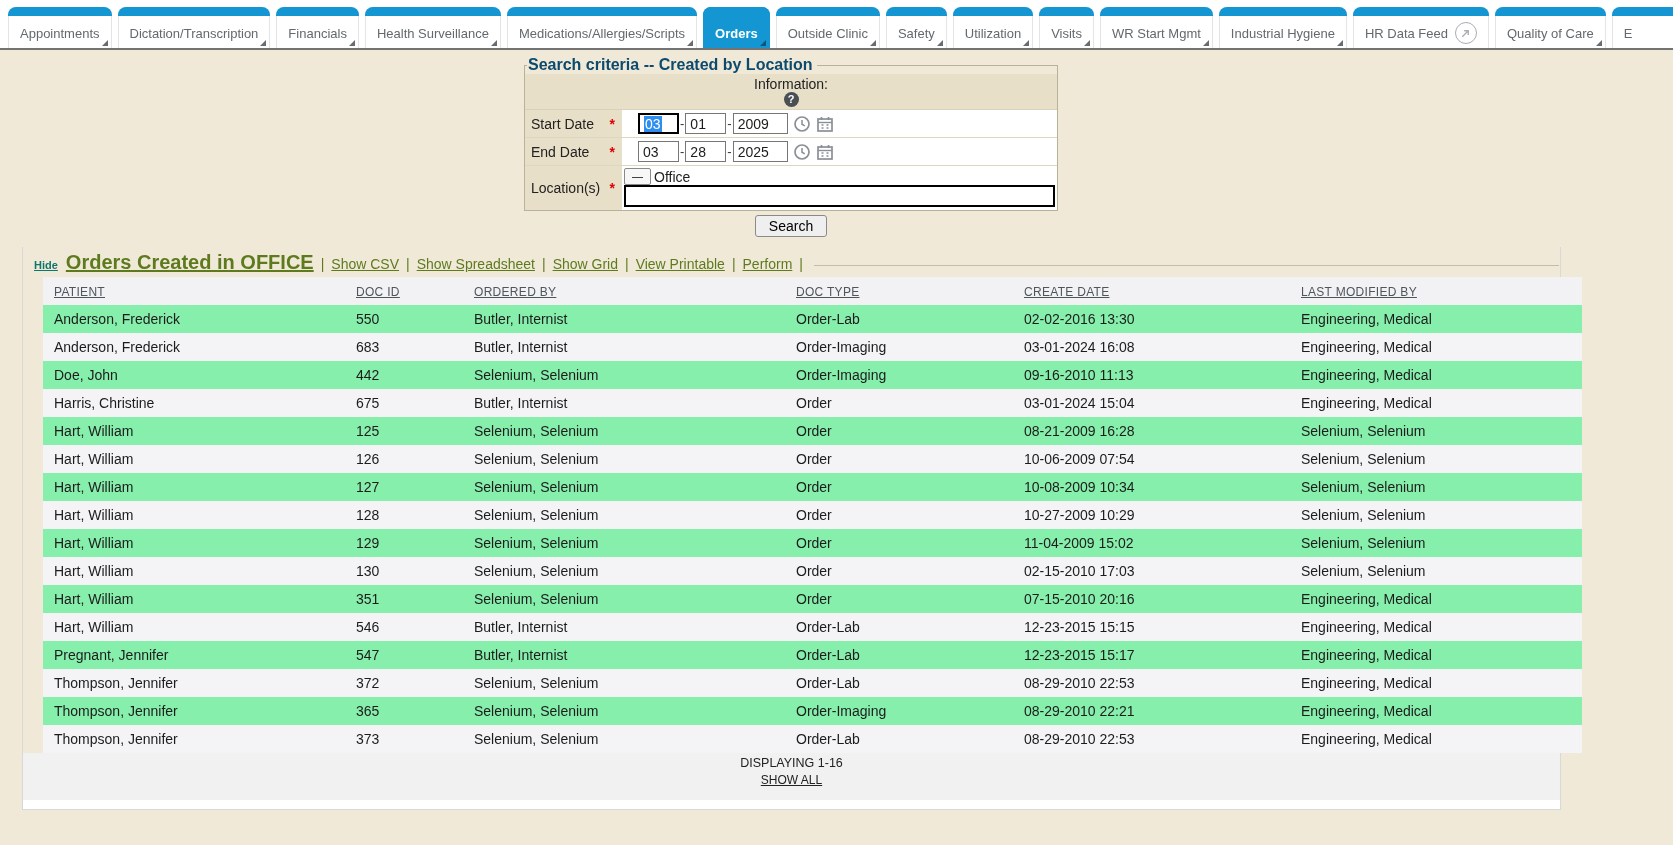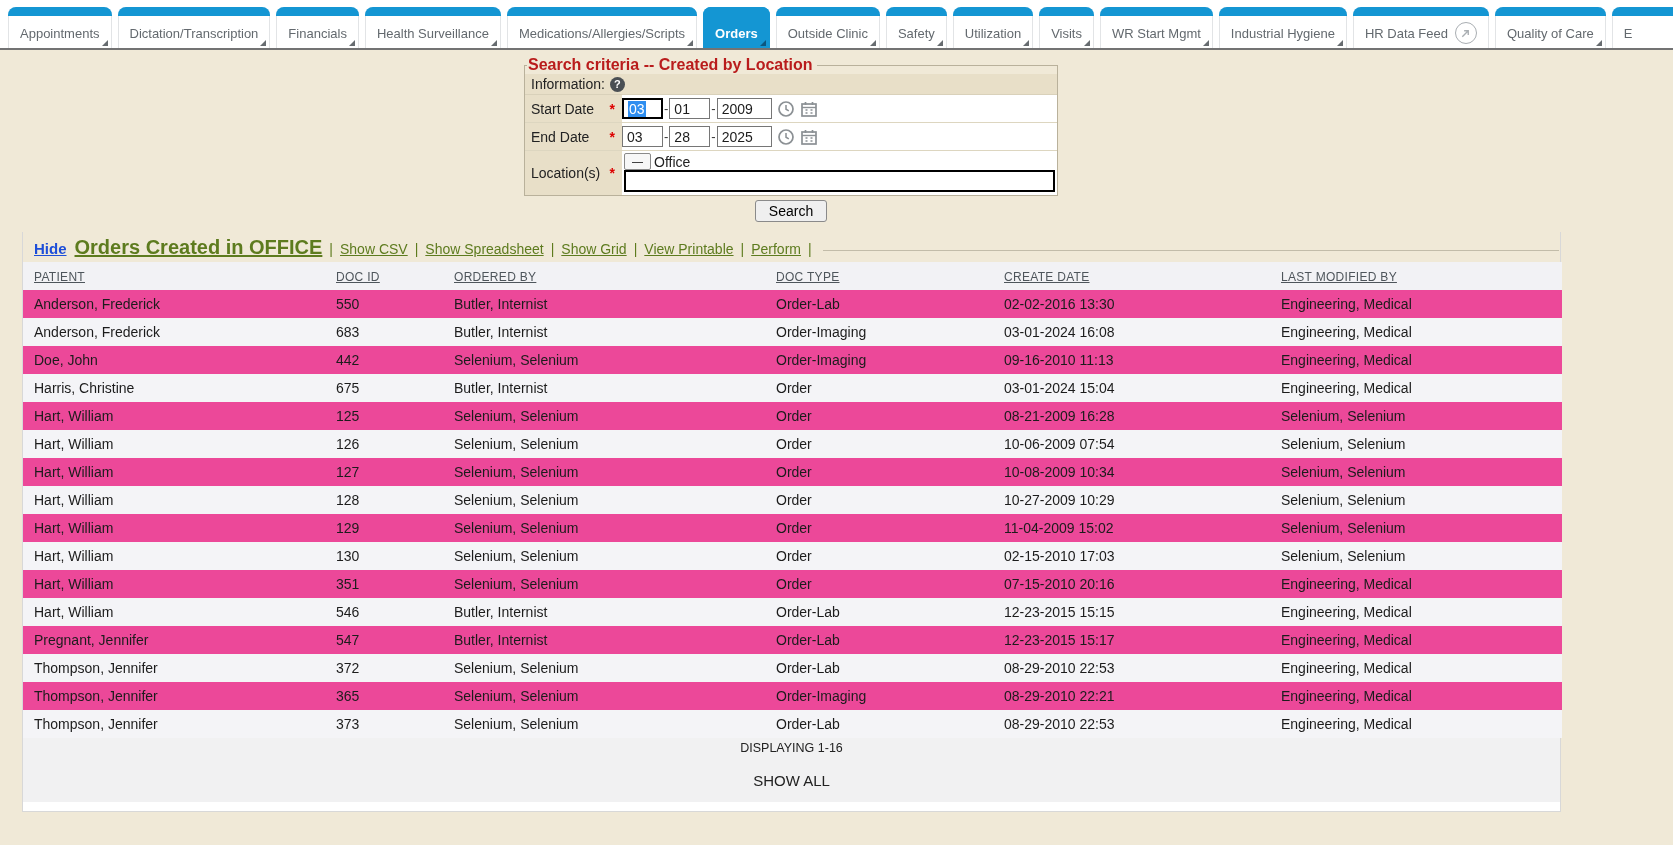--- a/index.html
+++ b/index.html
@@ -46,40 +46,40 @@
   .ext-icon svg { width:11px; height:11px; }
   
   .content { width:1539px; margin-left:22px; }
   
   .form-wrap { width:534px; margin-left:502px; padding-top:6px; }
   fieldset.search-form {
     margin:0; padding:0; border:1px solid #b9b19b;
   }
   fieldset.search-form legend {
     margin-left:2px; padding:0 4px 0 1px;
-    font-size:16px; font-weight:bold; color:#b91c1c;
+    font-size:16px; font-weight:bold; color:#0c4a6e;
   }
   .info-row {
     background:#e8dfc8; border-bottom:1px solid #d9d1ba;
     padding:2px 6px; font-size:14px; color:#222;
-    display:flex; align-items:center; gap:5px;
+    display:flex; align-items:center; flex-direction:column;
   }
   .qmark {
     width:15px; height:15px; border-radius:50%; background:#4a4f54;
     color:#fff; font-size:11px; font-weight:bold; line-height:1;
     display:inline-flex; align-items:center; justify-content:center; cursor:pointer;
   }
   .form-row { display:flex; border-bottom:1px solid #ddd6c0; background:#fff; }
   .form-row:last-child { border-bottom:none; }
   .label-cell {
     flex:0 0 97px; background:#e8dfc8; padding:4px 7px 4px 6px;
     font-size:14px; color:#222; display:flex; align-items:center;
   }
   .req { color:#dd0000; font-weight:bold; margin-left:auto; }
-  .value-cell { flex:1; background:#fff; display:flex; align-items:center; padding:3px 0; }
+  .value-cell { flex:1; background:#fff; display:flex; align-items:center; padding:3px 16px; }
   .dinput {
     border:1px solid #767676; background:#fff; height:21px; min-width:41px;
     padding:1px 4px; font-size:14px; display:inline-flex; align-items:center; cursor:text;
   }
   .dinput.year { min-width:55px; }
   .dinput.focused { border:2px solid #000; }
   .hl { background:#2e8ef0; color:#fff; padding:0 1px; }
   .dash { color:#333; font-size:13px; margin:0 1px; }
   .dash::before { content:"-"; }
   .picker-icon { width:18px; height:18px; margin-left:5px; cursor:pointer; flex:0 0 auto; }
@@ -101,42 +101,42 @@
     cursor:pointer;
   }
   
   .results {
     margin-top:10px;
     border:1px solid #d8d8d8; border-top:none;
   }
   .results-head {
     display:flex; align-items:baseline; padding:4px 0 3px 11px;
   }
-  .hide-link { color:#1d4ed8; font-weight:bold; font-size:15px; text-decoration:underline; cursor:pointer; }
+  .hide-link { color:#0f766e; font-weight:bold; font-size:11px; text-decoration:underline; cursor:pointer; }
   .results-title { color:#5d7b1e; font-weight:bold; font-size:20px; margin-left:8px;text-decoration:underline; }
   .sep { color:#5d7b1e; font-size:14px; margin:0 7px; }
   .sep::before { content:"|"; }
   .action-link { color:#5d7b1e; font-size:14px; text-decoration:underline; cursor:pointer; }
   .head-line { flex:1; align-self:center; border-top:1px solid #c2bca9; margin:6px 1px 0 4px; }
-  table.orders { width:100%; border-collapse:collapse; table-layout:fixed; background:#ec4899; }
+  table.orders { width:100%; border-collapse:collapse; table-layout:fixed; background:#86efac;margin-left:20px; }
   table.orders thead tr { background:#f2f2f5; height:28px; }
   table.orders th { text-align:left; font-weight:normal; padding:0; }
   table.orders th a {
     font-size:12px; color:#4e555b; text-decoration:underline;
     letter-spacing:0.3px; cursor:pointer;
   }
   table.orders tbody tr { height:28px; cursor:pointer; }
   table.orders tbody tr:nth-child(even) { background:#f4f4f7; }
   table.orders td { font-size:14px; color:#1c1c1c; padding:0; overflow:hidden; white-space:nowrap; }
   table.orders th:first-child, table.orders td:first-child { padding-left:11px; }
   .table-footer { background:#f1f1f2; text-align:center; padding:3px 0 12px 0; }
   .table-footer .disp { font-size:12.5px; color:#222; }
   .table-footer a {
-    display:inline-block; margin-top:17px; font-size:15px; color:#222;
-    cursor:pointer;
+    display:inline-block; margin-top:3px; font-size:12px; color:#222;
+    text-decoration:underline; cursor:pointer;
   }
   .bottom-pad { height:9px; background:#fff; }
 </style>
 </head>
 <body>
 
 <div class="tabbar" id="tabbar">
 
     <div class="tab">
       <span class="tab-label">Appointments</span>

